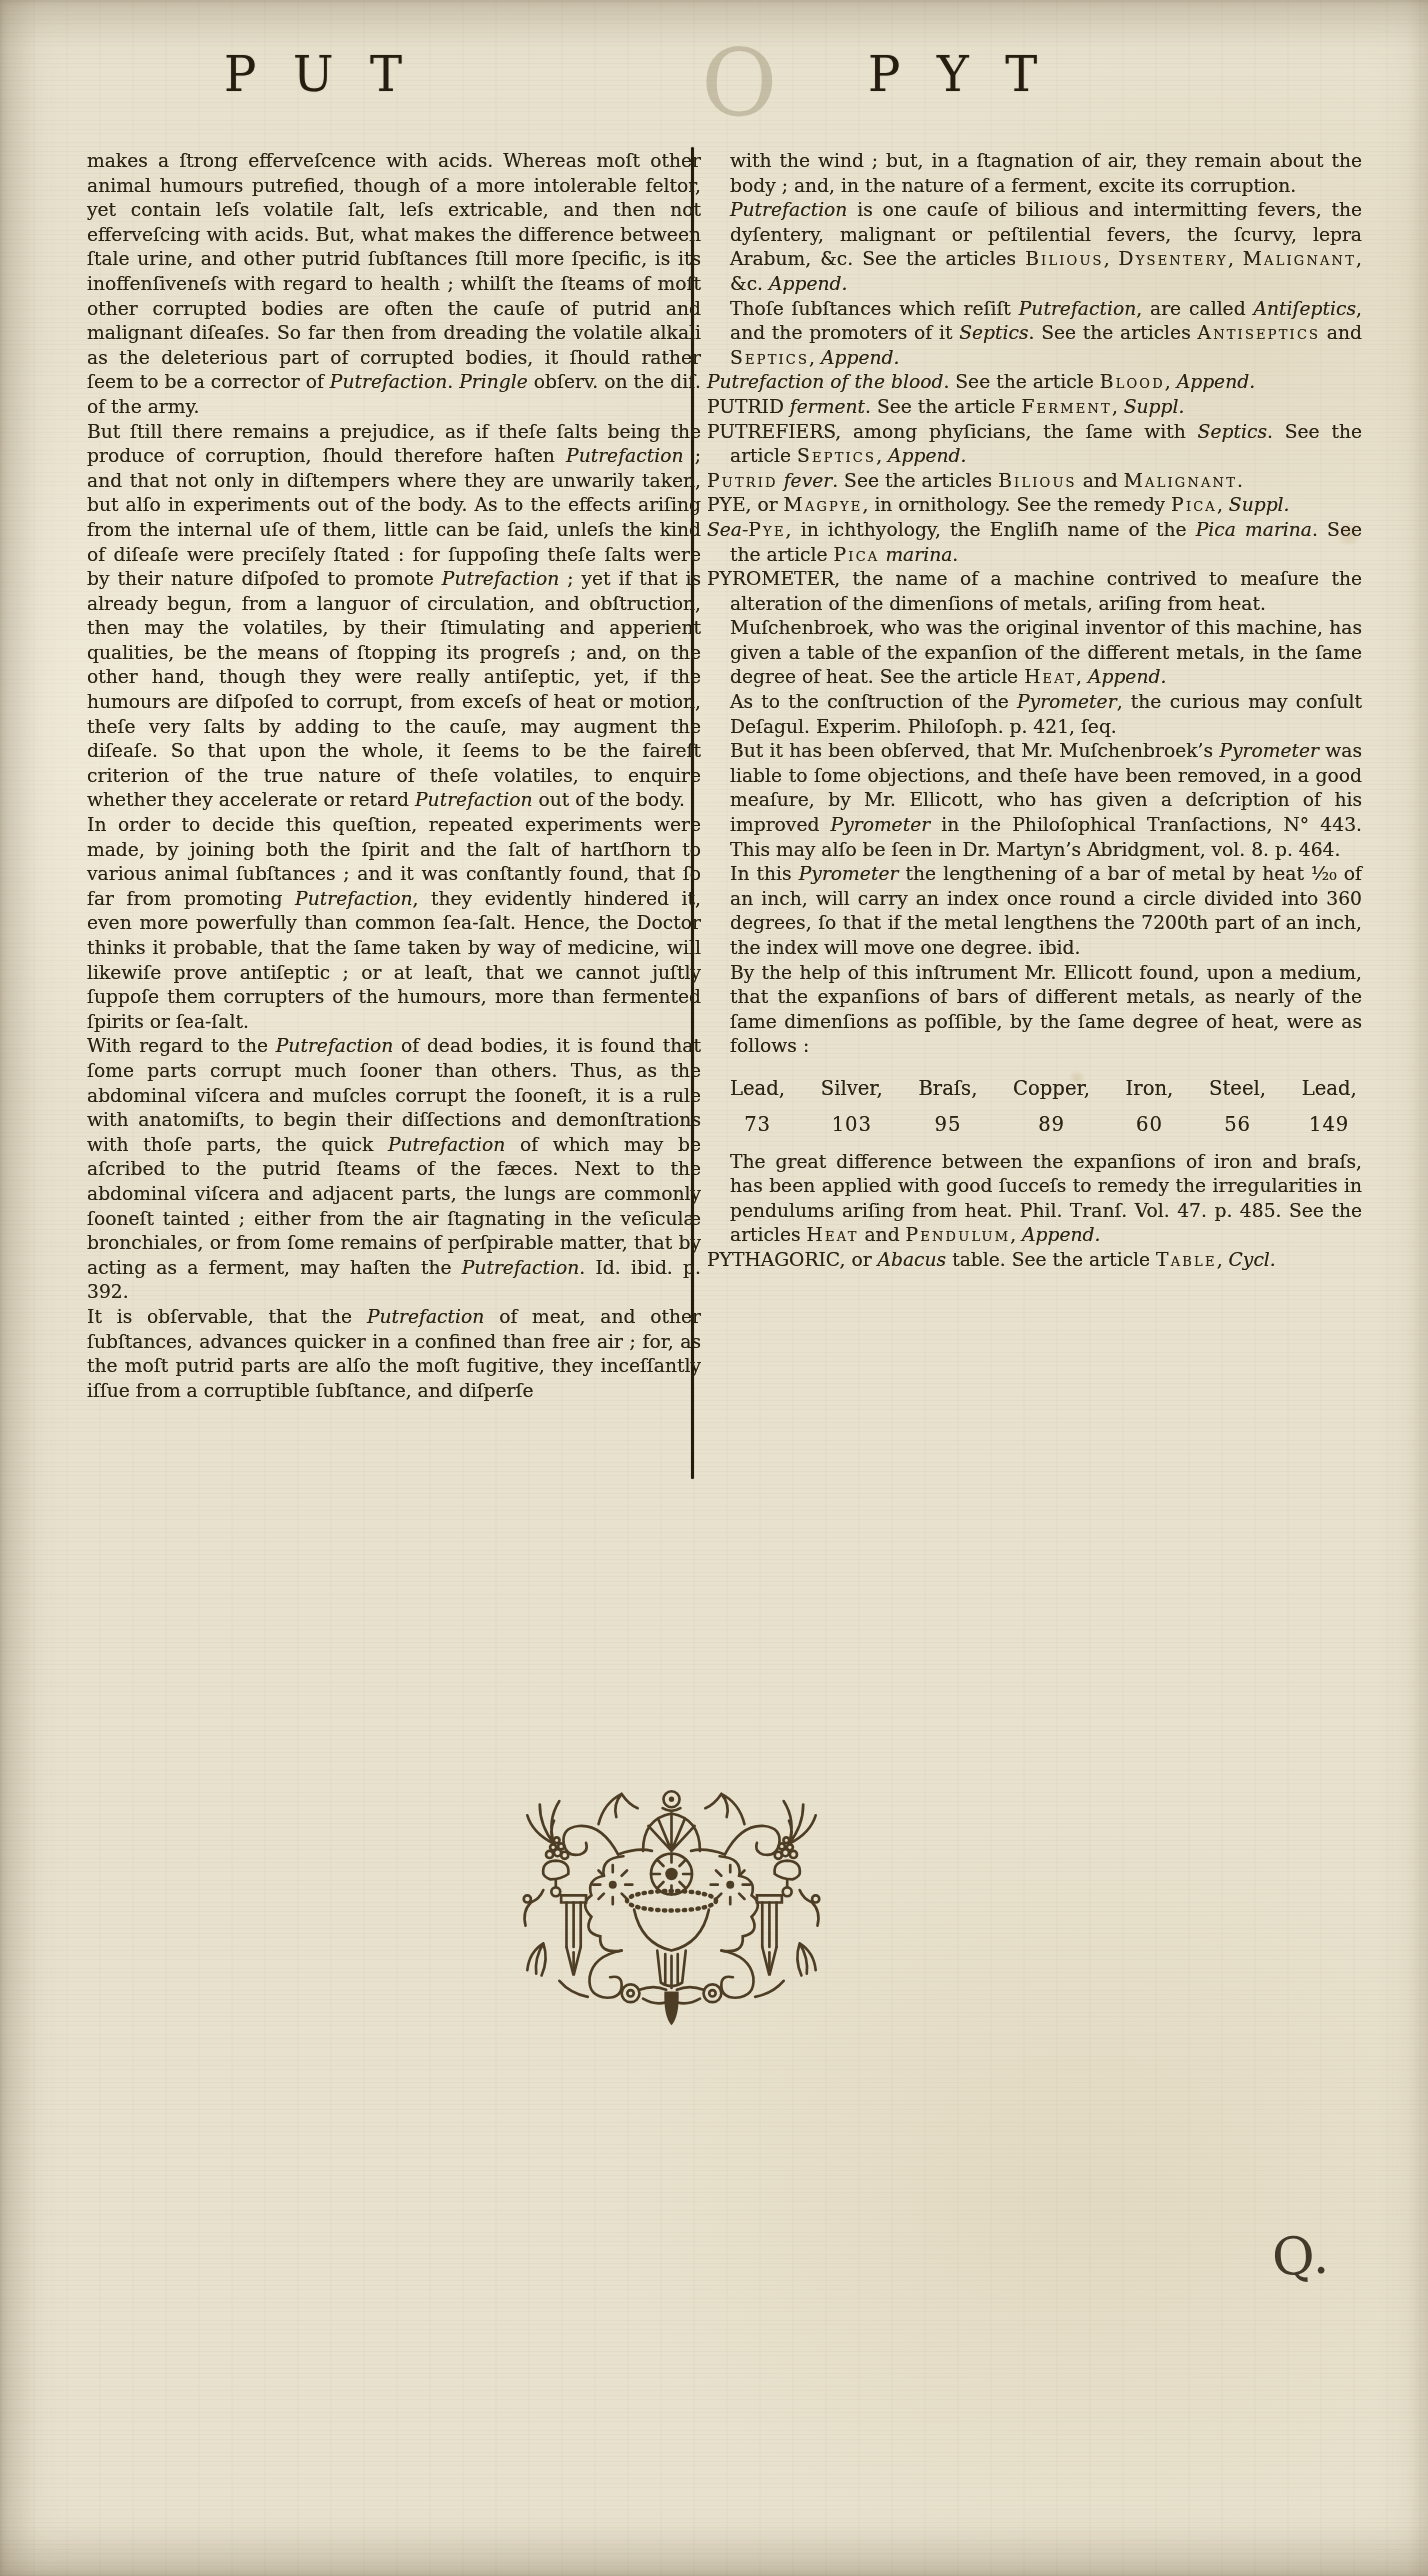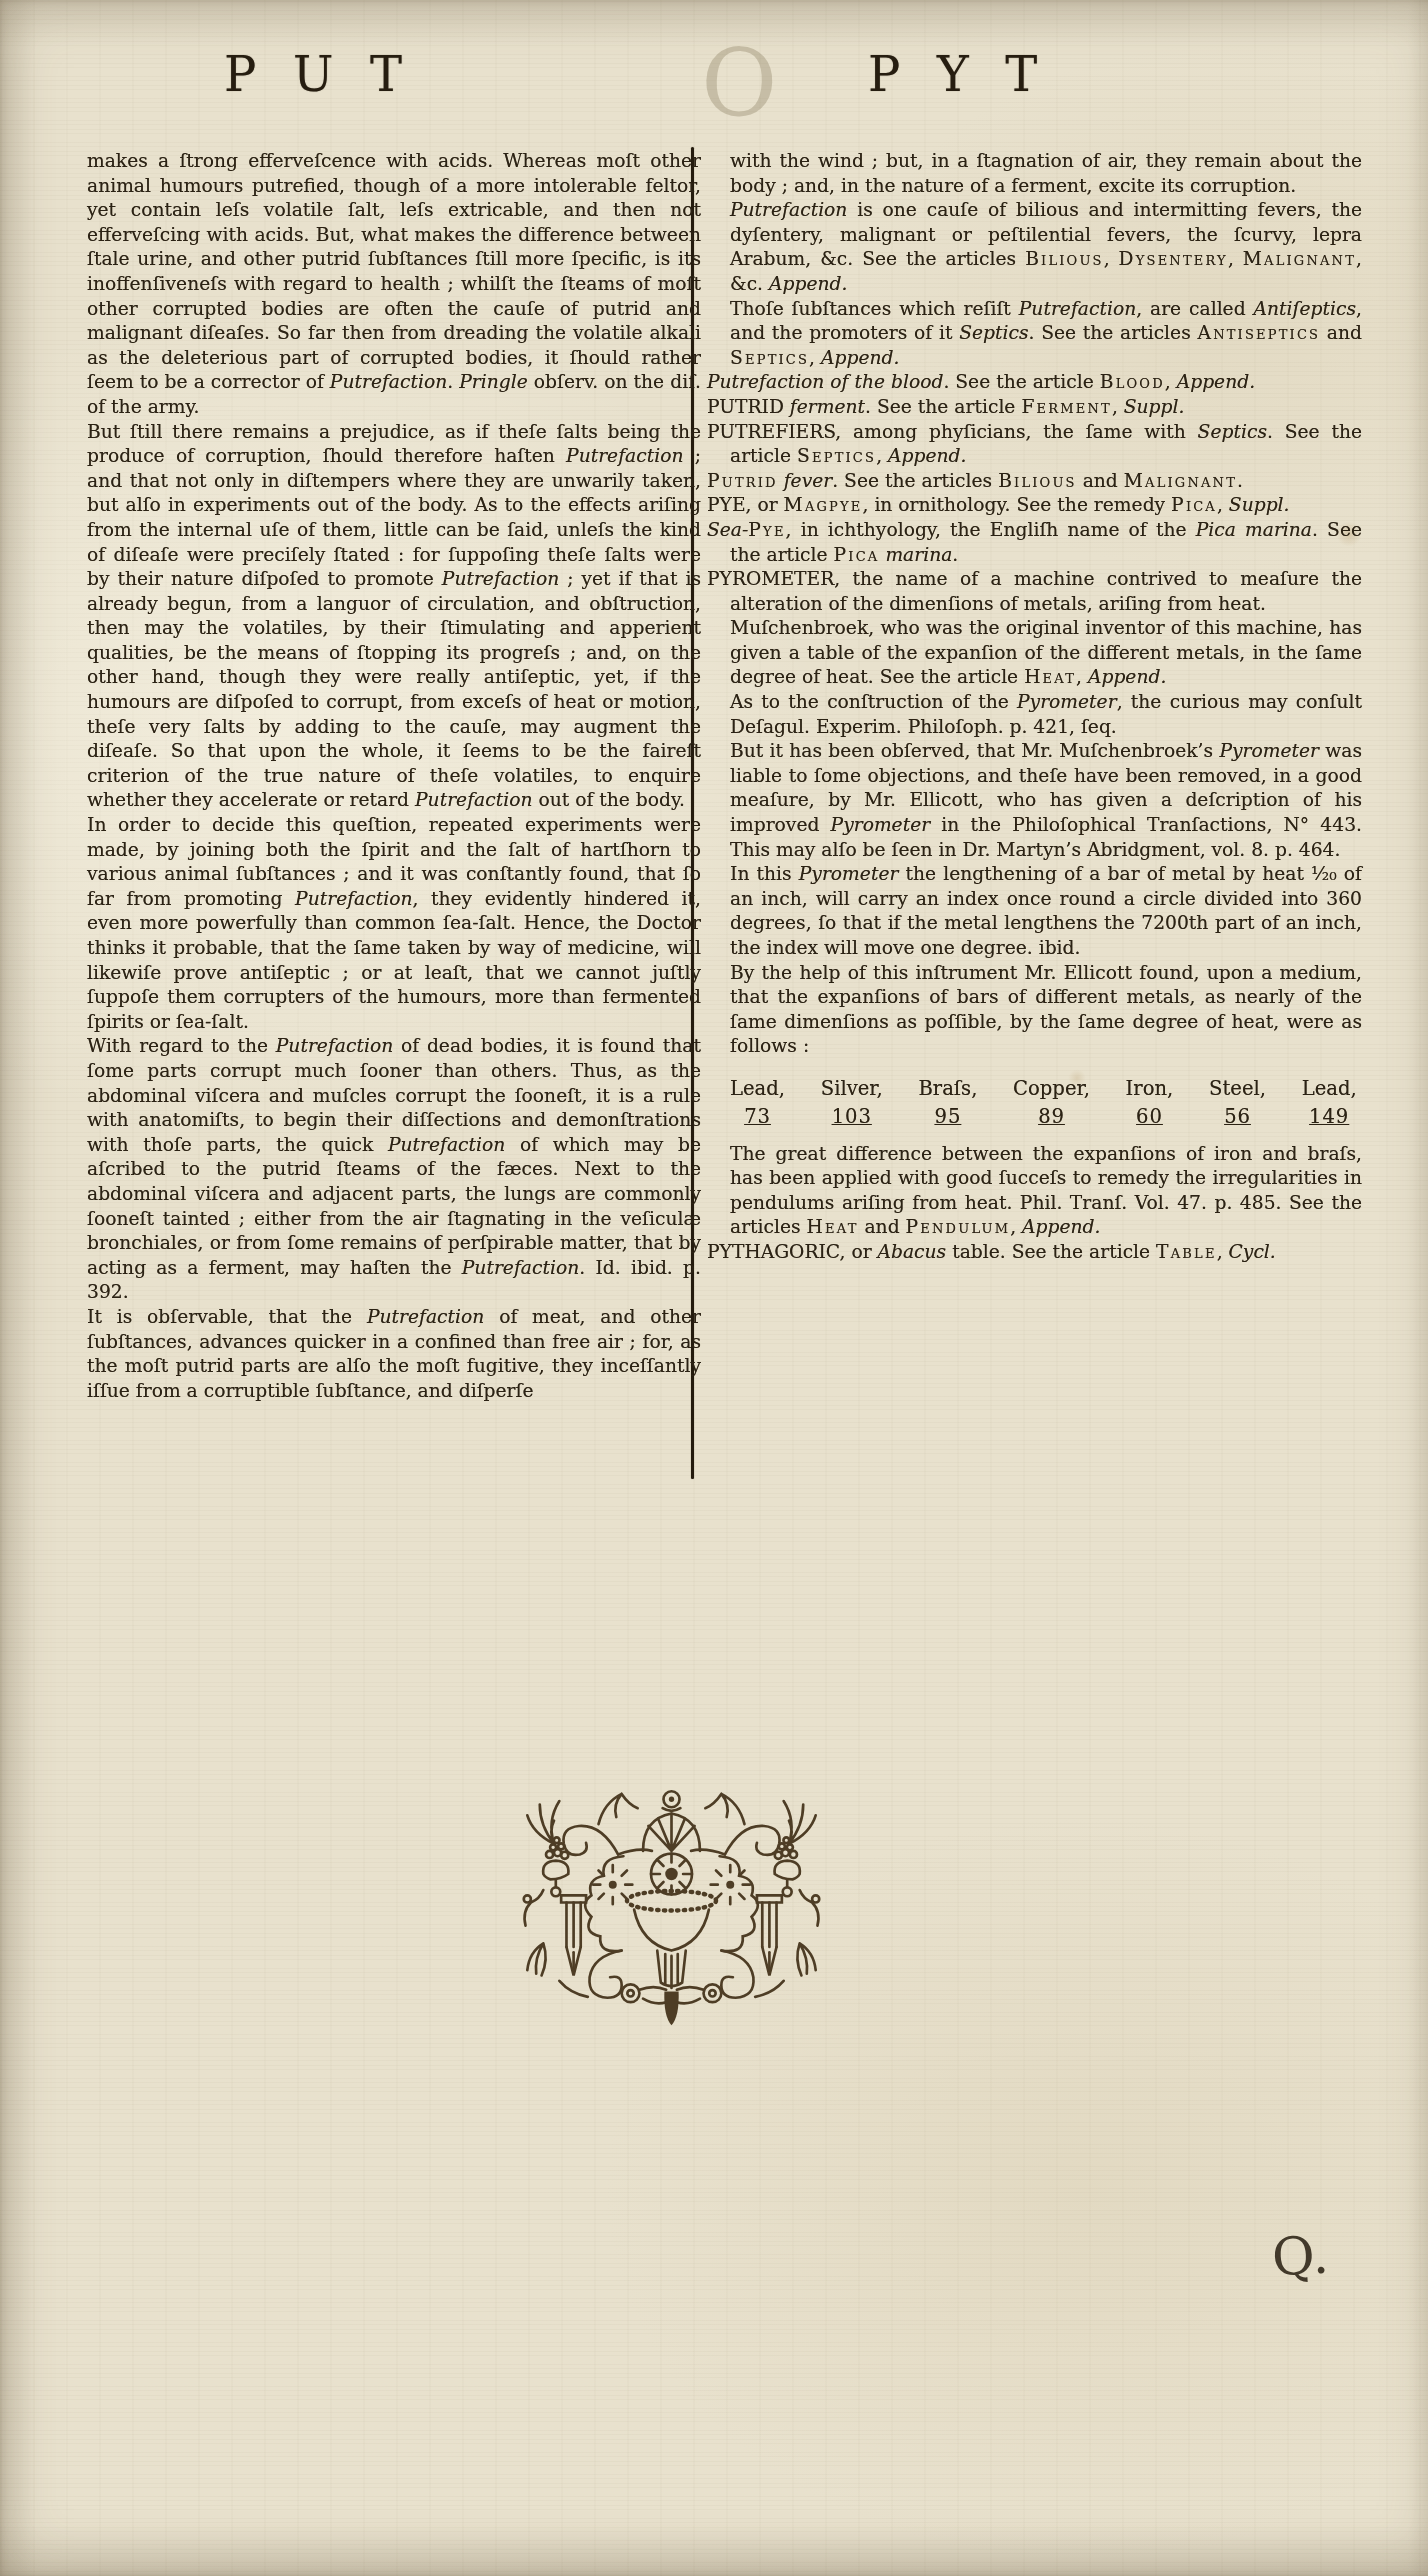--- a/index.html
+++ b/index.html
@@ -45,21 +45,21 @@
   .entry{padding-left:23px;text-indent:-23px;}
   .sub{padding-left:23px;text-indent:0;}
   .flush{padding-left:0;text-indent:0;}
   .i{font-style:italic;}
   .sc{font-variant:small-caps;letter-spacing:2.2px;}
   .metals{
     display:flex;justify-content:space-between;
     padding:0 5.3px 0 23px;margin:18px 0 12.5px;font-size:19.6px;text-indent:0;
   }
   .metal{text-align:center;}
-  .metal .mv{margin-top:3px;letter-spacing:0.9px;text-decoration:underline;}
+  .metal .mv{margin-top:11px;letter-spacing:0.9px;}
   .ornament{position:absolute;left:513px;top:1769px;width:317px;height:267px;}
   .signature{
     position:absolute;left:1272px;top:2230px;font-size:52px;line-height:1;
     color:rgba(43,34,20,0.88);transform:rotate(-3deg);
   }
 </style>
 </head>
 <body>
 
 <div class="page">

